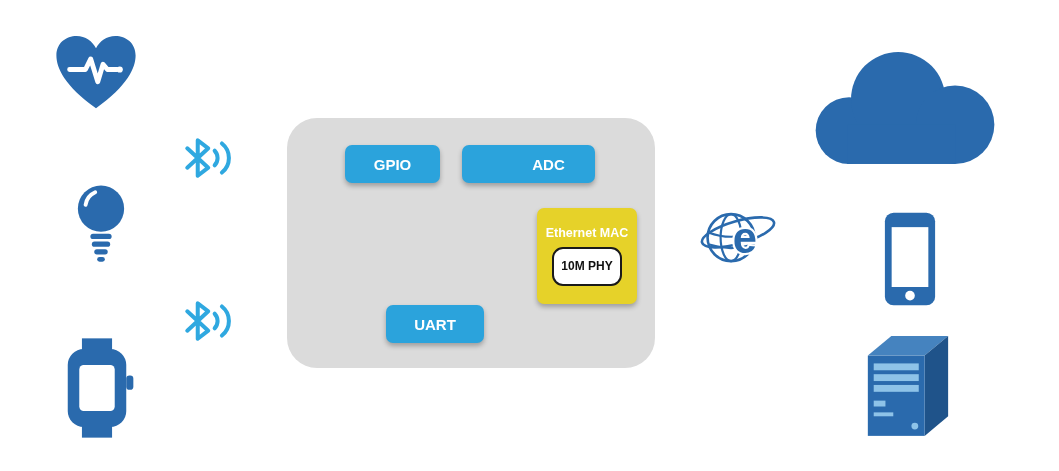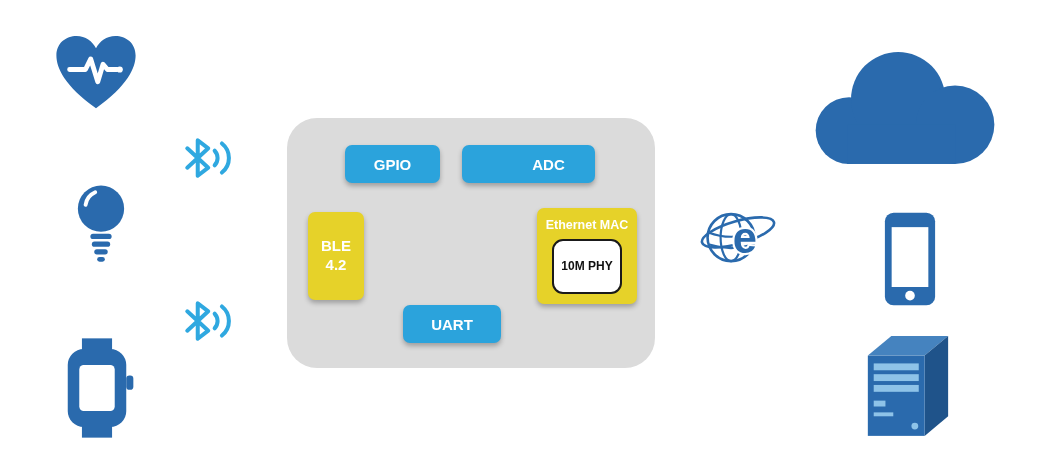--- a/index.html
+++ b/index.html
@@ -53,26 +53,26 @@
   }
   .btn{
     position:absolute;display:flex;align-items:center;justify-content:center;
     color:#fff;font-weight:bold;border-radius:7px;
     box-shadow:0 3px 5px rgba(0,0,0,0.28);
   }
   .btn-blue{background:var(--button-blue);font-size:15px;}
   .btn-yellow{background:var(--yellow);}
   .pos-gpio{left:58px;top:27px;width:95px;height:38px;}
   .pos-adc{left:175px;top:27px;width:93px;height:38px;padding-left:40px;}
-  .pos-uart{left:116px;top:187px;width:98px;height:38px;}
+  .pos-uart{left:99px;top:187px;width:98px;height:38px;}
   .pos-ble{left:21px;top:94px;width:56px;height:88px;flex-direction:column;font-size:15px;line-height:1.25;}
   .pos-ethmac{left:250px;top:90px;width:100px;height:96px;flex-direction:column;gap:7px;font-size:12.5px;}
   .phy-pill{
     background:#ffffff;color:#111;border:2px solid #1a1a1a;border-radius:11px;
-    font-size:12px;font-weight:bold;padding:18px 7px;line-height:1.2;white-space:nowrap;
+    font-size:12px;font-weight:bold;padding:10px 7px;line-height:1.2;white-space:nowrap;
   }
   .globe-letter{font-family:"Liberation Sans", sans-serif;font-weight:bold;}
 </style>
 </head>
 <body>
 
 <div class="canvas">
 
   <div class="icon pos-heart">
     <svg viewBox="0 0 100 92">
@@ -119,24 +119,20 @@
     </svg>
   </div>
 
   <div class="gateway">
     <div class="btn btn-blue pos-gpio">
       <span>GPIO</span>
     </div>
     <div class="btn btn-blue pos-adc">
       <span>ADC</span>
     </div>
-    <div class="btn btn-yellow pos-ble">
-      <span>BLE</span>
-      <span>4.2</span>
-    </div>
     <div class="btn btn-yellow pos-ethmac">
       <span>Ethernet MAC</span>
       <span class="phy-pill">10M PHY</span>
     </div>
     <div class="btn btn-blue pos-uart">
       <span>UART</span>
     </div>
   </div>
 
   <div class="icon pos-globe">

